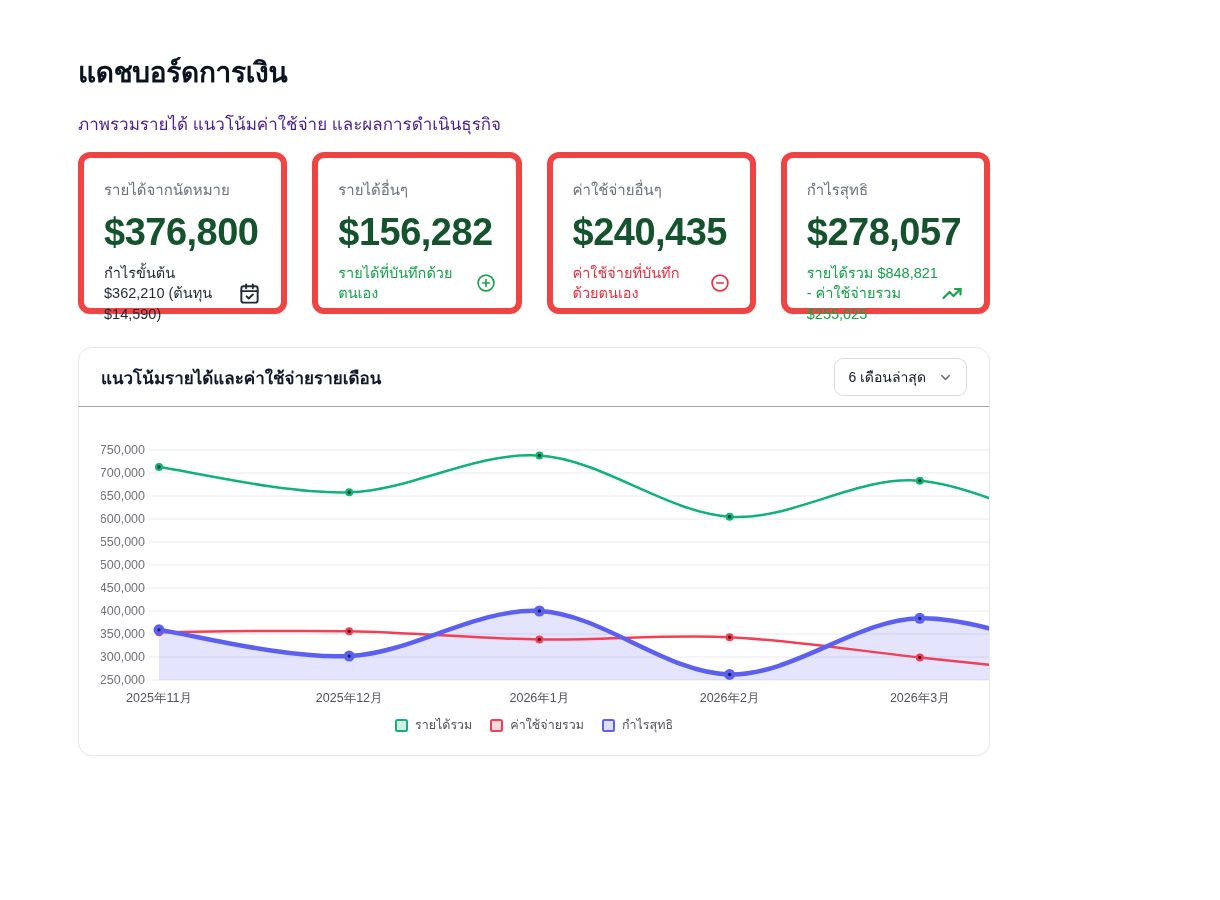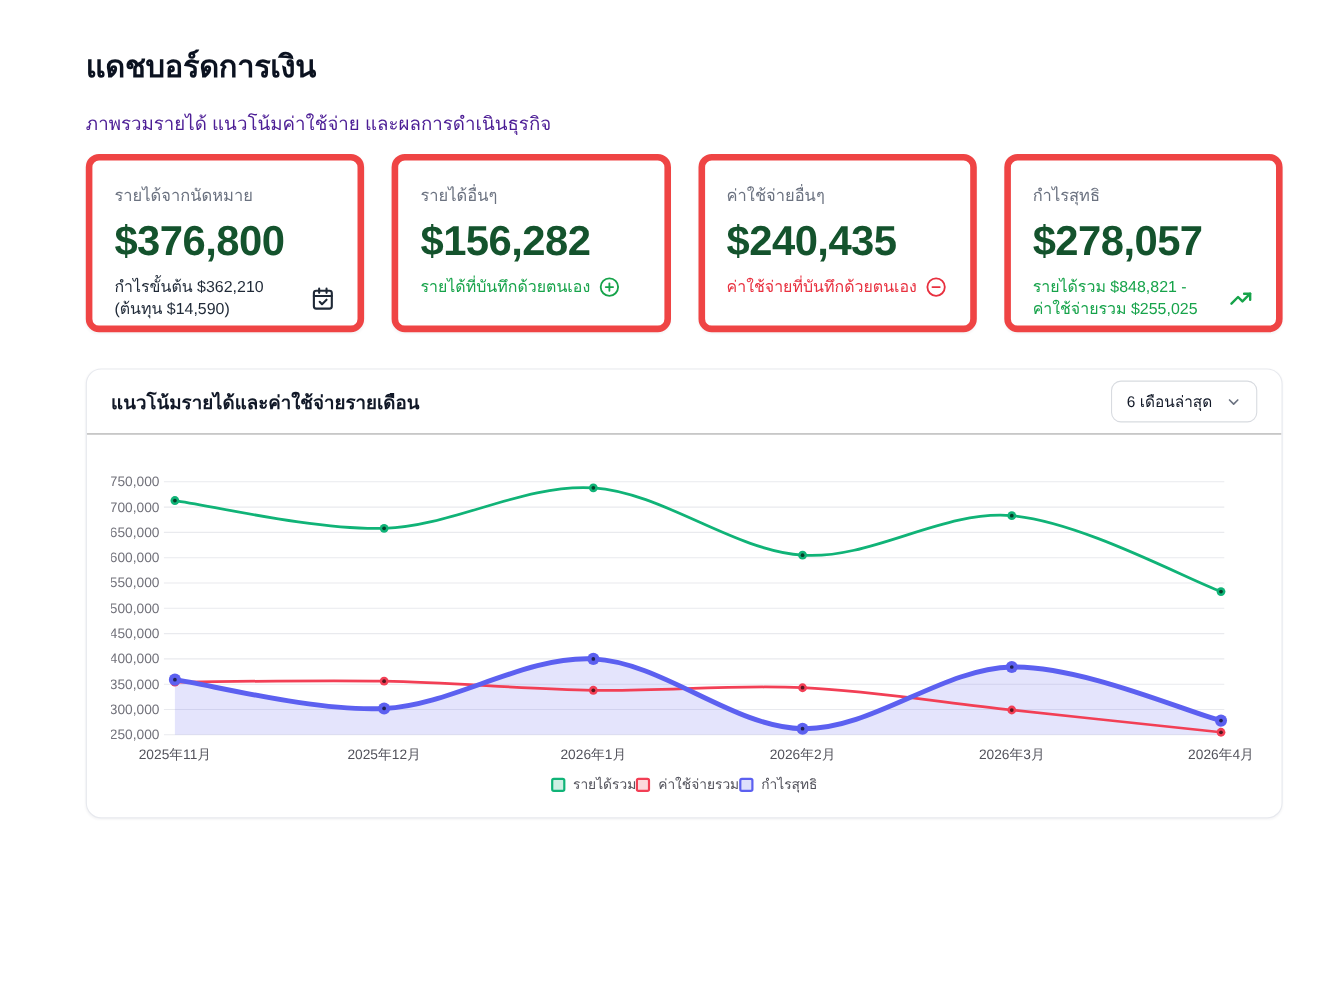--- a/index.html
+++ b/index.html
@@ -2,21 +2,21 @@
 <html lang="th"><head>
 <meta charset="utf-8">
 <style>
   * { margin:0; padding:0; box-sizing:border-box; }
   html,body { background:#ffffff; }
   body {
     width:1220px; height:900px; overflow:hidden;
     font-family:"Liberation Sans","DejaVu Sans",sans-serif;
     color:#111827;
   }
-  .wrapper { margin-left:78px; width:1088px; padding-top:38px; }
+  .wrapper { margin-left:78px; width:912px; padding-top:50px; }
 
   
   .page-title { font-size:28px; font-weight:700; color:#0b1220; letter-spacing:-0.3px; }
   .page-subtitle { margin-top:16px; font-size:17px; color:#4c1d95; }
   .section-title { margin-top:38px; font-size:17px; font-weight:700; color:#111827; }
 
   
   .cards { margin-top:15px; display:grid; grid-template-columns:repeat(4,1fr); gap:25px; }
   .card {
     background:#fff; border:6px solid #ef4444; border-radius:12px;
@@ -45,21 +45,21 @@
   }
   .chart-title { font-size:17px; font-weight:700; color:#111827; }
   .range-btn {
     display:inline-flex; align-items:center; gap:12px;
     border:1px solid #d8dbe0; background:#fff; border-radius:9px;
     padding:7px 13px; font-size:14px; color:#111827; cursor:pointer;
     font-family:inherit;
   }
   .chart-body { padding:8px 22px 0 22px; }
   .chart-svg { display:block; width:1044px; height:296px; }
-  .legend { display:flex; justify-content:center; align-items:center; padding:4px 0 20px 0; }
+  .legend { display:flex; justify-content:center; align-items:center; gap:18px; padding:4px 0 20px 0; }
   .legend-item { display:inline-flex; align-items:center; gap:7px; cursor:pointer; }
   .legend-swatch { width:13px; height:13px; border-radius:2.5px; border:2px solid; }
   .legend-label { font-size:12.5px; color:#52525b; }
 </style>
 </head>
 <body>
 
 <div class="wrapper">
 
   <h1 class="page-title">แดชบอร์ดการเงิน</h1>

